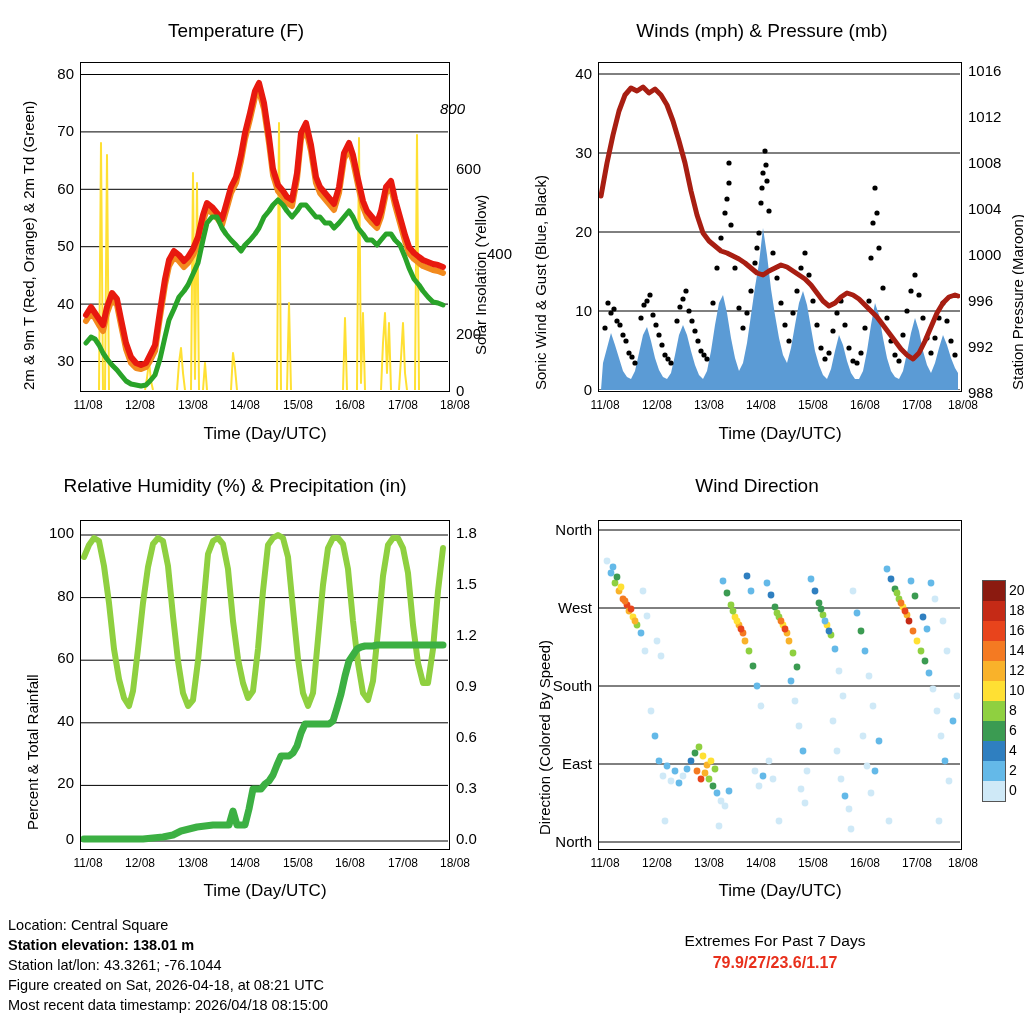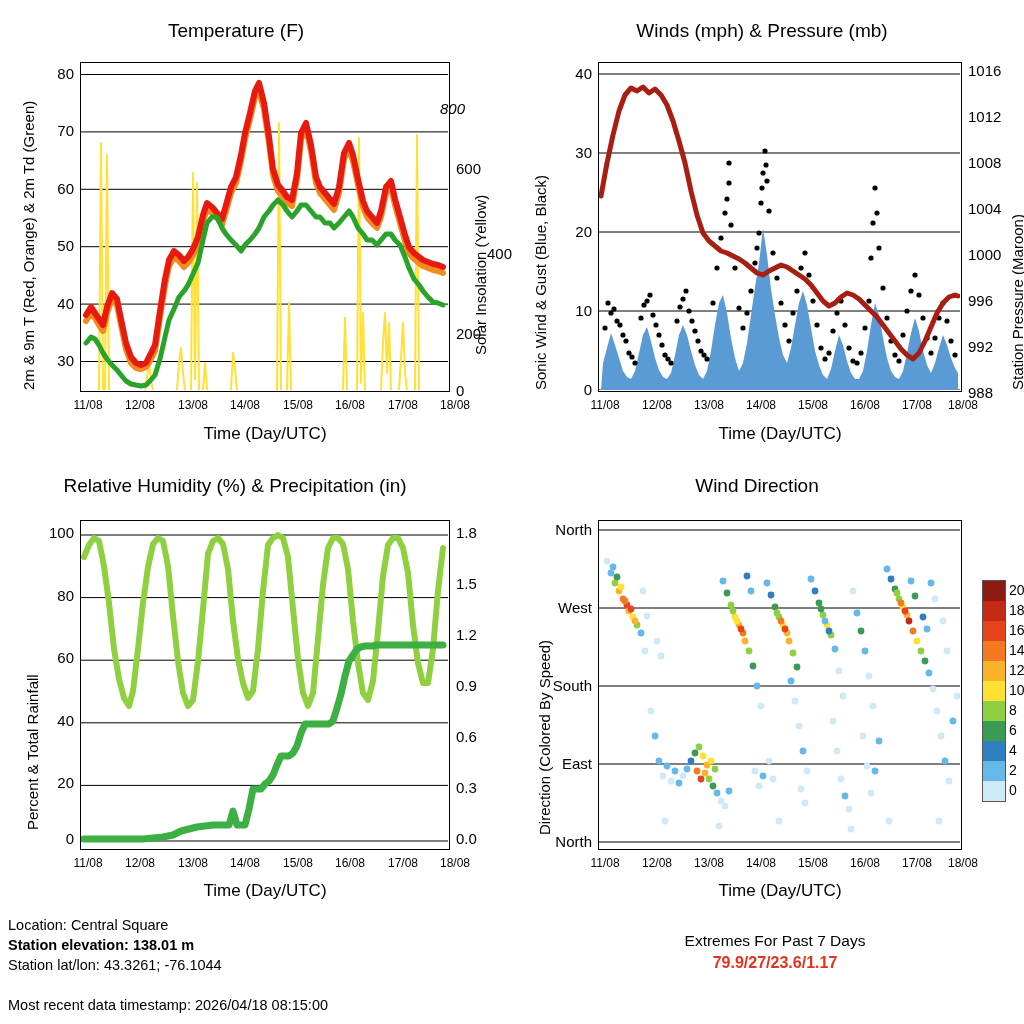--- a/index.html
+++ b/index.html
@@ -592,20 +592,21 @@
     <div class="legend-tick" style="left:497px;top:242px;">8</div>
     <div class="legend-tick" style="left:497px;top:262px;">6</div>
     <div class="legend-tick" style="left:497px;top:282px;">4</div>
     <div class="legend-tick" style="left:497px;top:302px;">2</div>
     <div class="legend-tick" style="left:497px;top:322px;">0</div>
   </div>
 
   <div class="footer" style="left:8px;top:916px;">Location: Central Square</div>
   <div class="footer" style="left:8px;top:936px;font-weight:bold;">Station elevation: 138.01 m</div>
   <div class="footer" style="left:8px;top:956px;">Station lat/lon: 43.3261; -76.1044</div>
+  <div class="footer" style="left:8px;top:976px;">Figure created on Sat, 2026-04-18, at 08:21 UTC</div>
   <div class="footer" style="left:8px;top:996px;">Most recent data timestamp: 2026/04/18 08:15:00</div>
 
   <div class="extremes" style="left:560px;top:930px;">
     <div>Extremes For Past 7 Days</div>
     <div class="extremes-values">79.9/27/23.6/1.17</div>
   </div>
 
 </div>
 
 </body></html>

